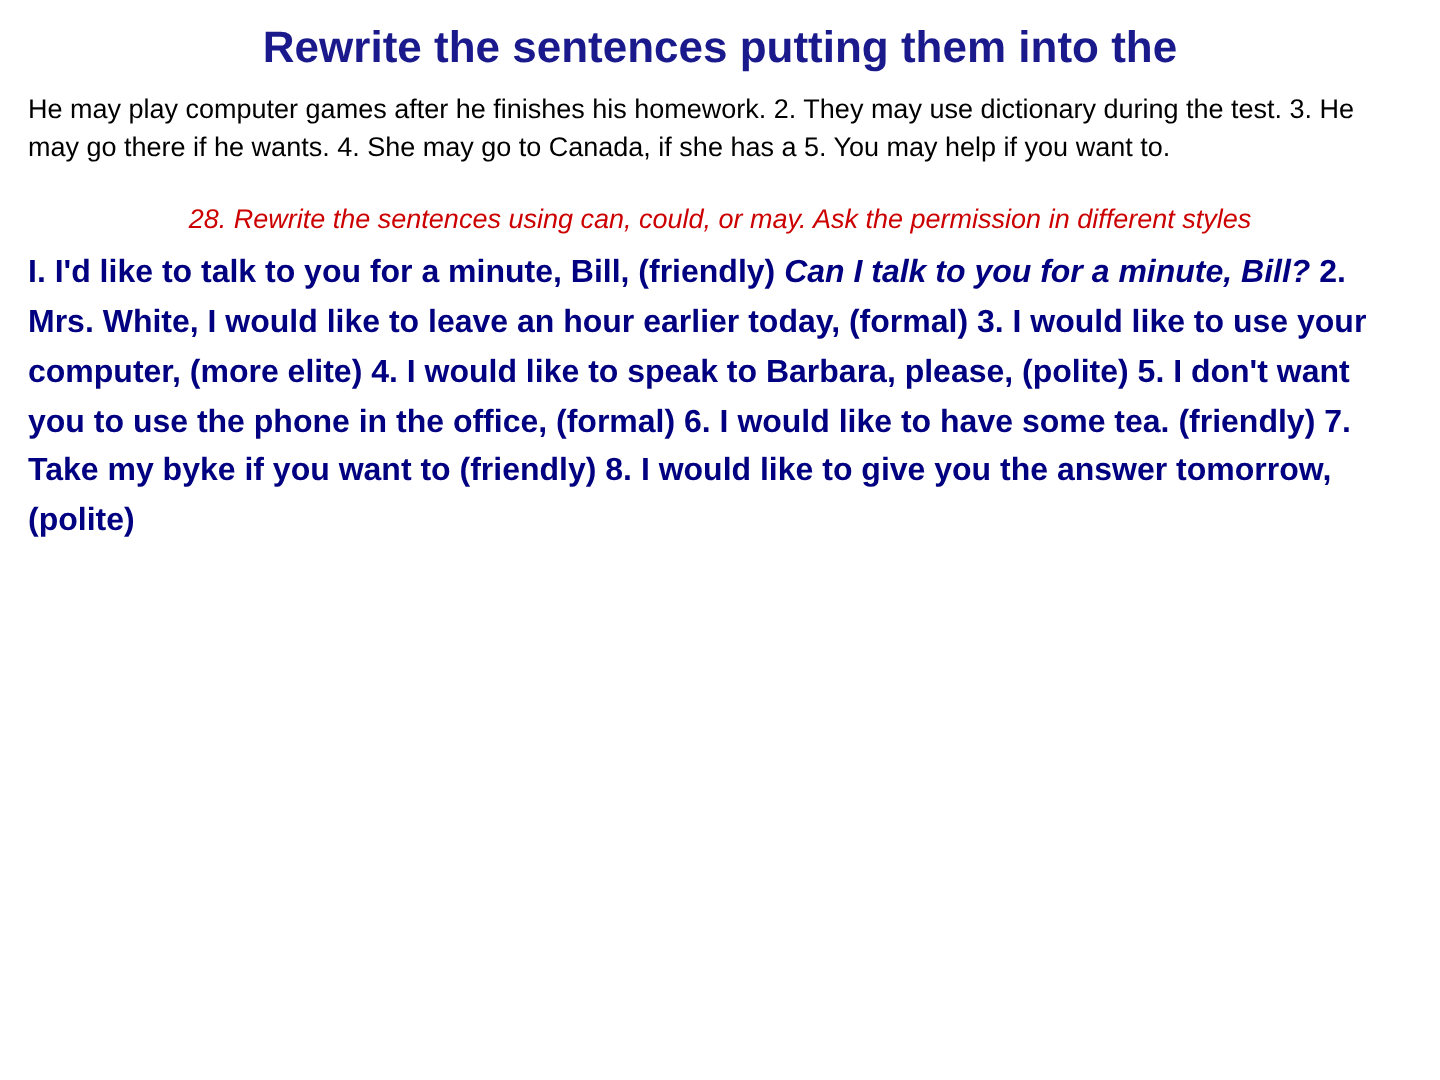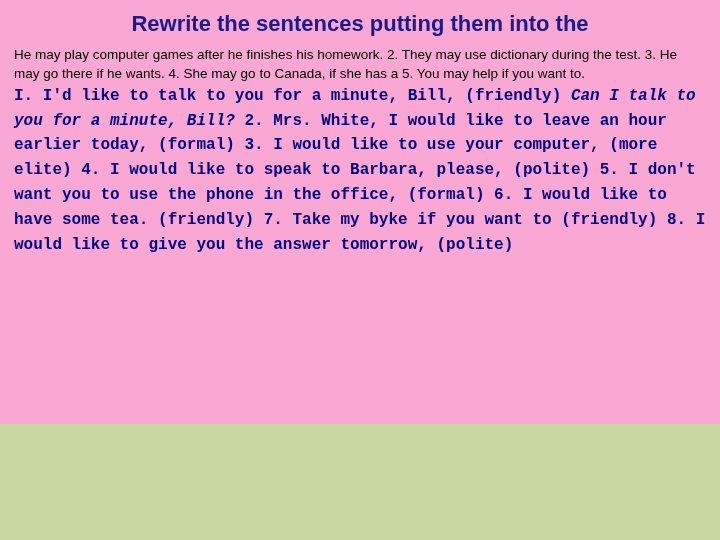--- a/index.html
+++ b/index.html
@@ -11,80 +11,83 @@
     body {
       width: 720px;
       height: 540px;
       background-color: #c8d8a0;
       font-family: Arial, sans-serif;
       overflow: hidden;
     }
 
     .page-container {
       width: 720px;
-      height: 424px;
-      background-color: #f9a8d4;
+      height: 540px;
+      background-color: #ffffff;
       padding: 10px 14px 24px 14px;
       display: flex;
       flex-direction: column;
       gap: 0;
     }
 
     .title {
       text-align: center;
       font-size: 22px;
       font-weight: bold;
       color: #1a1a8c;
       line-height: 1.3;
       margin-bottom: 6px;
       font-family: Arial, sans-serif;
     }
 
     .intro-text {
       font-size: 13.5px;
       color: #000000;
       line-height: 1.45;
-      margin-bottom: 0;
+      margin-bottom: 16px;
       font-family: Arial, sans-serif;
     }
 
     .instruction-line {
       text-align: center;
       font-size: 13.5px;
       color: #cc0000;
       font-style: italic;
       line-height: 1.45;
       margin-bottom: 6px;
       font-family: Arial, sans-serif;
     }
 
     .main-exercise {
       font-size: 16px;
       font-weight: bold;
       color: #000080;
       line-height: 1.55;
-      font-family: Liberation Mono, monospace;
+      font-family: Liberation Sans, sans-serif;
     }
 
     .main-exercise .italic-part {
       font-style: italic;
       font-weight: bold;
     }
   </style>
 </head>
 <body>
 
 <div class="page-container">
 
   <div class="title">
     <span>Rewrite the sentences putting them into the</span><br>
   </div>
 
   <div class="intro-text">
     <span>He may play computer games after he finishes his homework. 2. They may use dictionary during the test. 3. He may go there if he wants. 4. She may go to Canada, if she has a 5. You may help if you want to.</span>
   </div>
 
+  <div class="instruction-line">
+    <span>28. Rewrite the sentences using can, could, or may. Ask the permission in different styles</span>
+  </div>
 
   <div class="main-exercise">
     I. I'd like to talk to you for a minute, Bill, (friendly) <span class="italic-part">Can I talk to you for a minute, Bill?</span> 2. Mrs. White, I would like to leave an hour earlier today, (formal) 3. I would like to use your computer, (more elite) 4. I would like to speak to Barbara, please, (polite) 5. I don't want you to use the phone in the office, (formal) 6. I would like to have some tea. (friendly) 7. Take my byke if you want to (friendly) 8. I would like to give you the answer tomorrow, (polite)
   </div>
 
 </div>
 
 </body></html>

